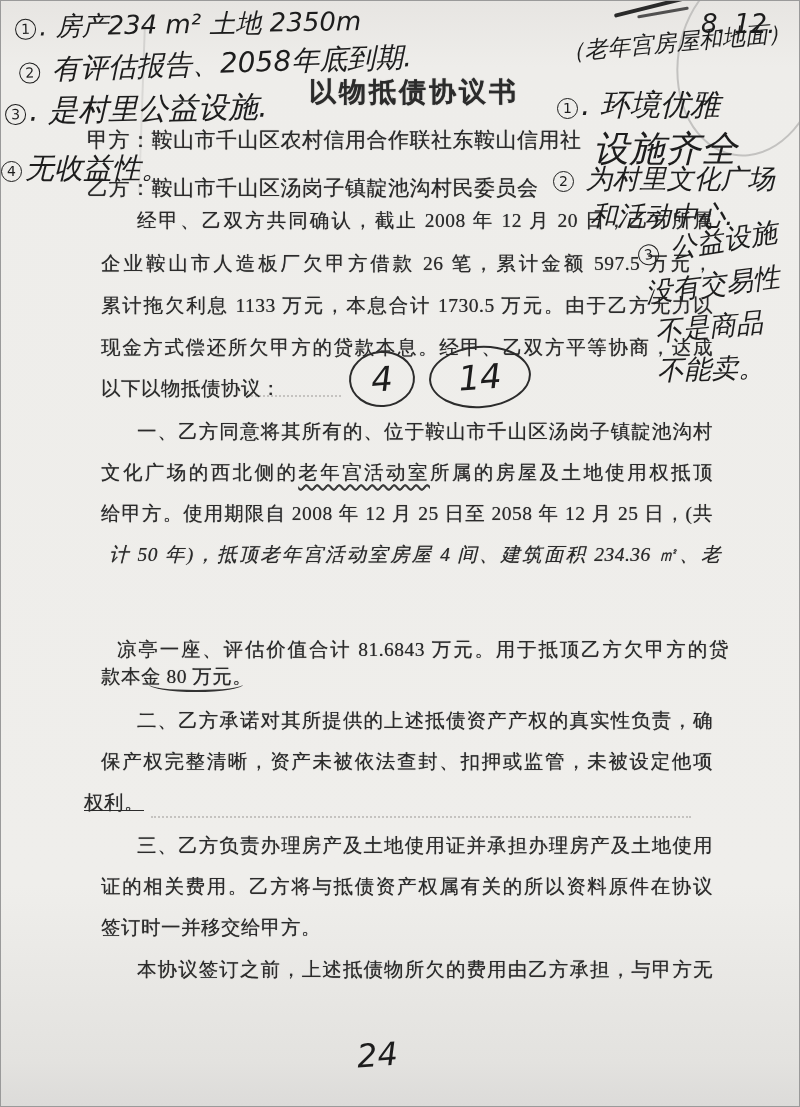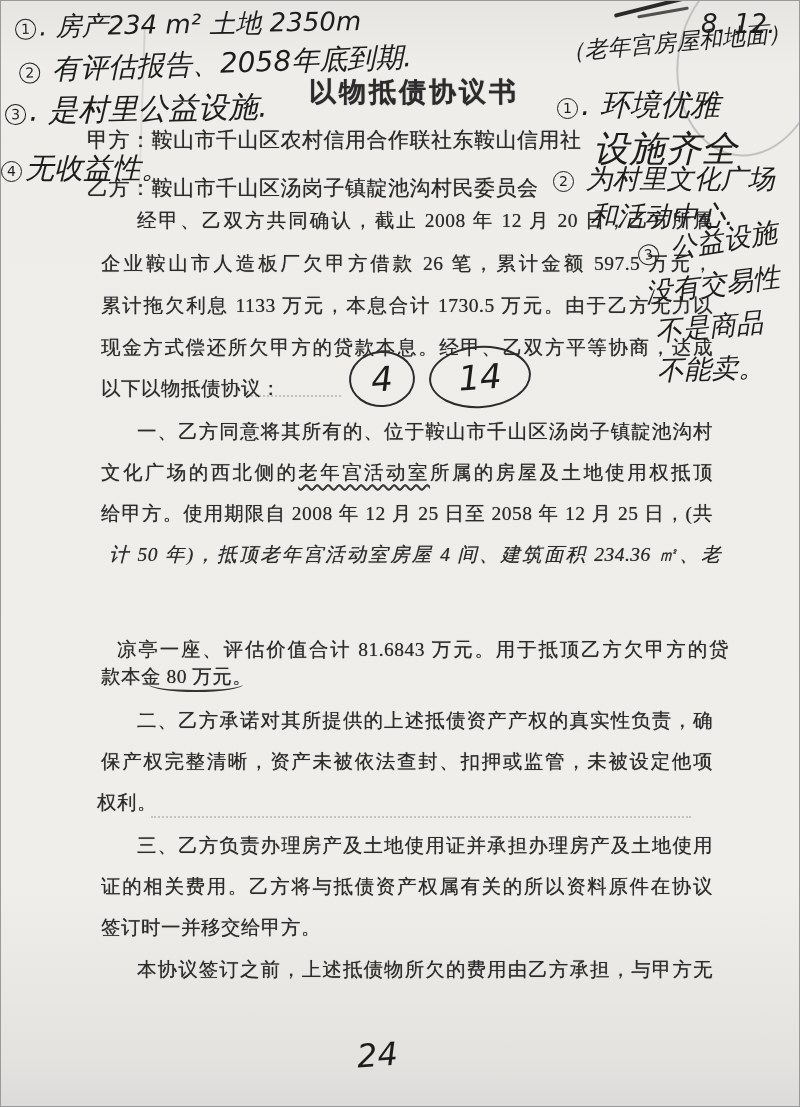--- a/index.html
+++ b/index.html
@@ -74,21 +74,21 @@
   <div class="pline just" style="left:136px;top:418px;width:576px;">一、乙方同意将其所有的、位于鞍山市千山区汤岗子镇靛池沟村</div>
   <div class="pline just" style="left:100px;top:459px;width:612px;"><span>文化广场的西北侧的</span><span class="wavy">老年宫活动室</span><span>所属的房屋及土地使用权抵顶</span></div>
   <div class="pline just" style="left:100px;top:500px;width:612px;">给甲方。使用期限自 2008 年 12 月 25 日至 2058 年 12 月 25 日，(共</div>
   <div class="pline just" style="left:108px;top:541px;width:612px;font-style:italic;">计 50 年)，抵顶老年宫活动室房屋 4 间、建筑面积 234.36 ㎡、老</div>
   <div class="pline just" style="left:116px;top:622px;width:612px;margin-top:14px;">凉亭一座、评估价值合计 81.6843 万元。用于抵顶乙方欠甲方的贷</div>
   <div class="pline" style="left:100px;top:663px;"><span>款本金 </span><span>80 万元</span><span>。</span></div>
   <div class="hand-underline" style="left:148px;top:682px;width:94px;height:7px;"></div>
 
   <div class="pline just" style="left:136px;top:707px;width:576px;">二、乙方承诺对其所提供的上述抵债资产产权的真实性负责，确</div>
   <div class="pline just" style="left:100px;top:748px;width:612px;">保产权完整清晰，资产未被依法查封、扣押或监管，未被设定他项</div>
-  <div class="pline" style="left:96px;top:789px;">权利。</div>
+  <div class="pline" style="left:83px;top:789px;text-decoration:underline;">权利。</div>
 
   <div class="pline just" style="left:136px;top:832px;width:576px;">三、乙方负责办理房产及土地使用证并承担办理房产及土地使用</div>
   <div class="pline just" style="left:100px;top:873px;width:612px;">证的相关费用。乙方将与抵债资产权属有关的所以资料原件在协议</div>
   <div class="pline" style="left:100px;top:914px;">签订时一并移交给甲方。</div>
 
   <div class="pline just" style="left:136px;top:956px;width:576px;">本协议签订之前，上述抵债物所欠的费用由乙方承担，与甲方无</div>
 
   <div class="hw" style="left:356px;top:1035px;font-size:32px;transform:rotate(-4deg);">24</div>
 
   <div class="hw" style="left:14px;top:6px;font-size:26px;transform:rotate(-1deg);"><span class="circ">1</span>. <span>房产234 m²  土地 2350m</span></div>

